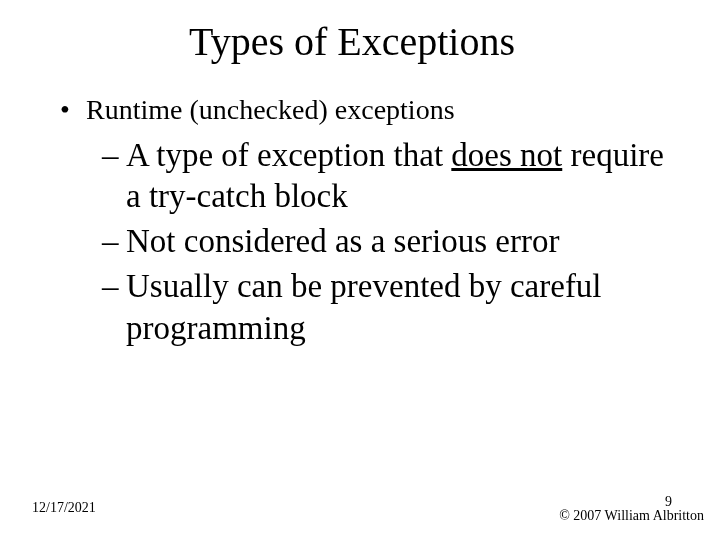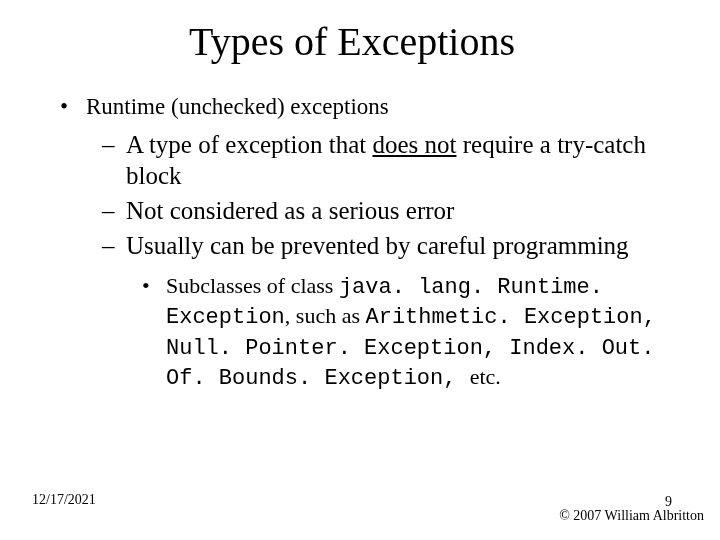--- a/index.html
+++ b/index.html
@@ -21,34 +21,34 @@
   .title {
     text-align: center;
     font-size: 40px;
     padding-top: 18px;
     padding-bottom: 10px;
   }
   .content {
     padding: 8px 30px 0 30px;
   }
   .lvl1 {
-    font-size: 23px;
+    font-size: 28px;
     margin: 10px 0 8px 0;
     padding-left: 56px;
     position: relative;
     line-height: 1.2;
   }
   .lvl1::before {
     content: "•";
     position: absolute;
     left: 30px;
     top: 0;
   }
   .lvl2 {
-    font-size: 25px;
+    font-size: 33px;
     margin: 4px 0 4px 0;
     padding-left: 96px;
     position: relative;
     line-height: 1.25;
   }
   .lvl2::before {
     content: "–";
     position: absolute;
     left: 72px;
     top: 0;
@@ -71,21 +71,21 @@
   .footer {
     position: absolute;
     bottom: 16px;
     left: 0;
     width: 100%;
     font-size: 14px;
   }
   .footer .date {
     position: absolute;
     left: 32px;
-    bottom: 16px;
+    bottom: 8px;
   }
   .footer .copy {
     width: 100%;
     text-align: right;
   }
   .footer .pagenum {
     position: absolute;
     right: 32px;
     bottom: 14px;
   }
@@ -102,23 +102,20 @@
     <div class="lvl1">Runtime (unchecked) exceptions</div>
 
     <div class="lvl2">
       <span>A type of exception that </span><span class="u">does not</span><span> require a try-catch block</span>
     </div>
 
     <div class="lvl2">Not considered as a serious error</div>
 
     <div class="lvl2">Usually can be prevented by careful programming</div>
 
-    <div class="lvl3">
-      <span>Subclasses of class </span><span class="code">java. lang. Runtime. Exception</span><span>, such as </span><span class="code">Arithmetic. Exception, Null. Pointer. Exception, Index. Out. Of. Bounds. Exception, </span><span> etc.</span>
-    </div>
 
   </div>
 
   <div class="footer">
     <div class="date">12/17/2021</div>
     <div class="copy">© 2007 William Albritton</div>
     <div class="pagenum">9</div>
   </div>
 
 </div>

